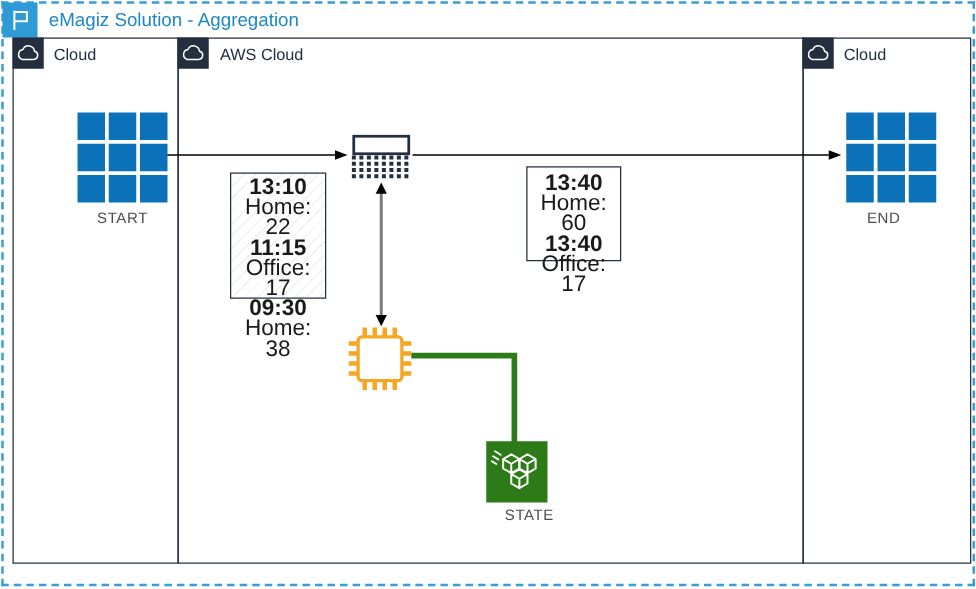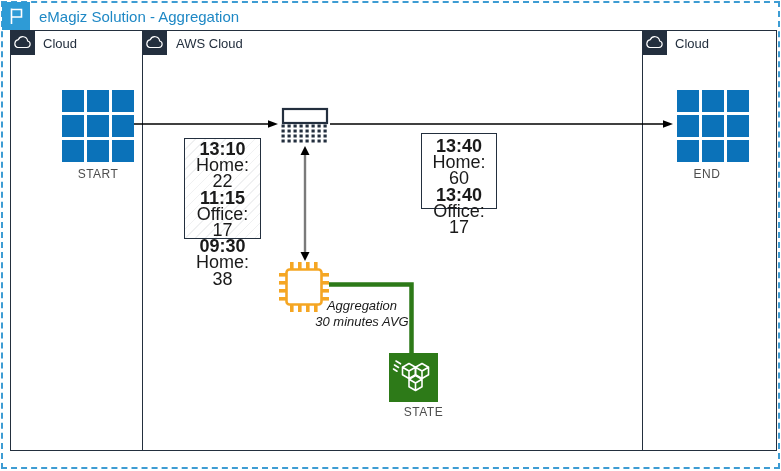--- a/index.html
+++ b/index.html
@@ -161,24 +161,20 @@
           <rect x="1" y="36" width="8" height="3.6"></rect>
         <rect x="43" y="12" width="8" height="3.6"></rect>
           <rect x="43" y="20" width="8" height="3.6"></rect>
         <rect x="43" y="28" width="8" height="3.6"></rect>
           <rect x="43" y="36" width="8" height="3.6"></rect>
       </g>
       <rect x="8.5" y="8.5" width="35" height="35" rx="3" fill="#ffffff" stroke="#F5A623" stroke-width="2.6"></rect>
     </svg>
   </div>
 
-  <div class="agg-label">
-    <div>Aggregation</div>
-    <div>30 minutes AVG</div>
-  </div>
 
   <div class="node" id="state-node" style="left:389px;top:353px;width:69px;height:49px;">
     <div class="sq">
       <svg width="49" height="49" viewBox="0 0 49 49">
         <g fill="none" stroke="#ffffff" stroke-width="1.6" stroke-linejoin="round" stroke-linecap="round">
           <path d="M20,10.5 L26.5,14.2 L26.5,21.8 L20,25.5 L13.5,21.8 L13.5,14.2 Z M13.5,14.2 L20,18 L26.5,14.2 M20,18 L20,25.5"></path>
           <path d="M33,10.5 L39.5,14.2 L39.5,21.8 L33,25.5 L26.5,21.8 L26.5,14.2 Z M26.5,14.2 L33,18 L39.5,14.2 M33,18 L33,25.5"></path>
           <path d="M26.5,22.5 L33,26.2 L33,33.8 L26.5,37.5 L20,33.8 L20,26.2 Z M20,26.2 L26.5,30 L33,26.2 M26.5,30 L26.5,37.5"></path>
           <path d="M7,8 l4.5,2.8 M5.5,12 l4,2.5 M4.5,16 l3.5,2.2"></path>
         </g>

